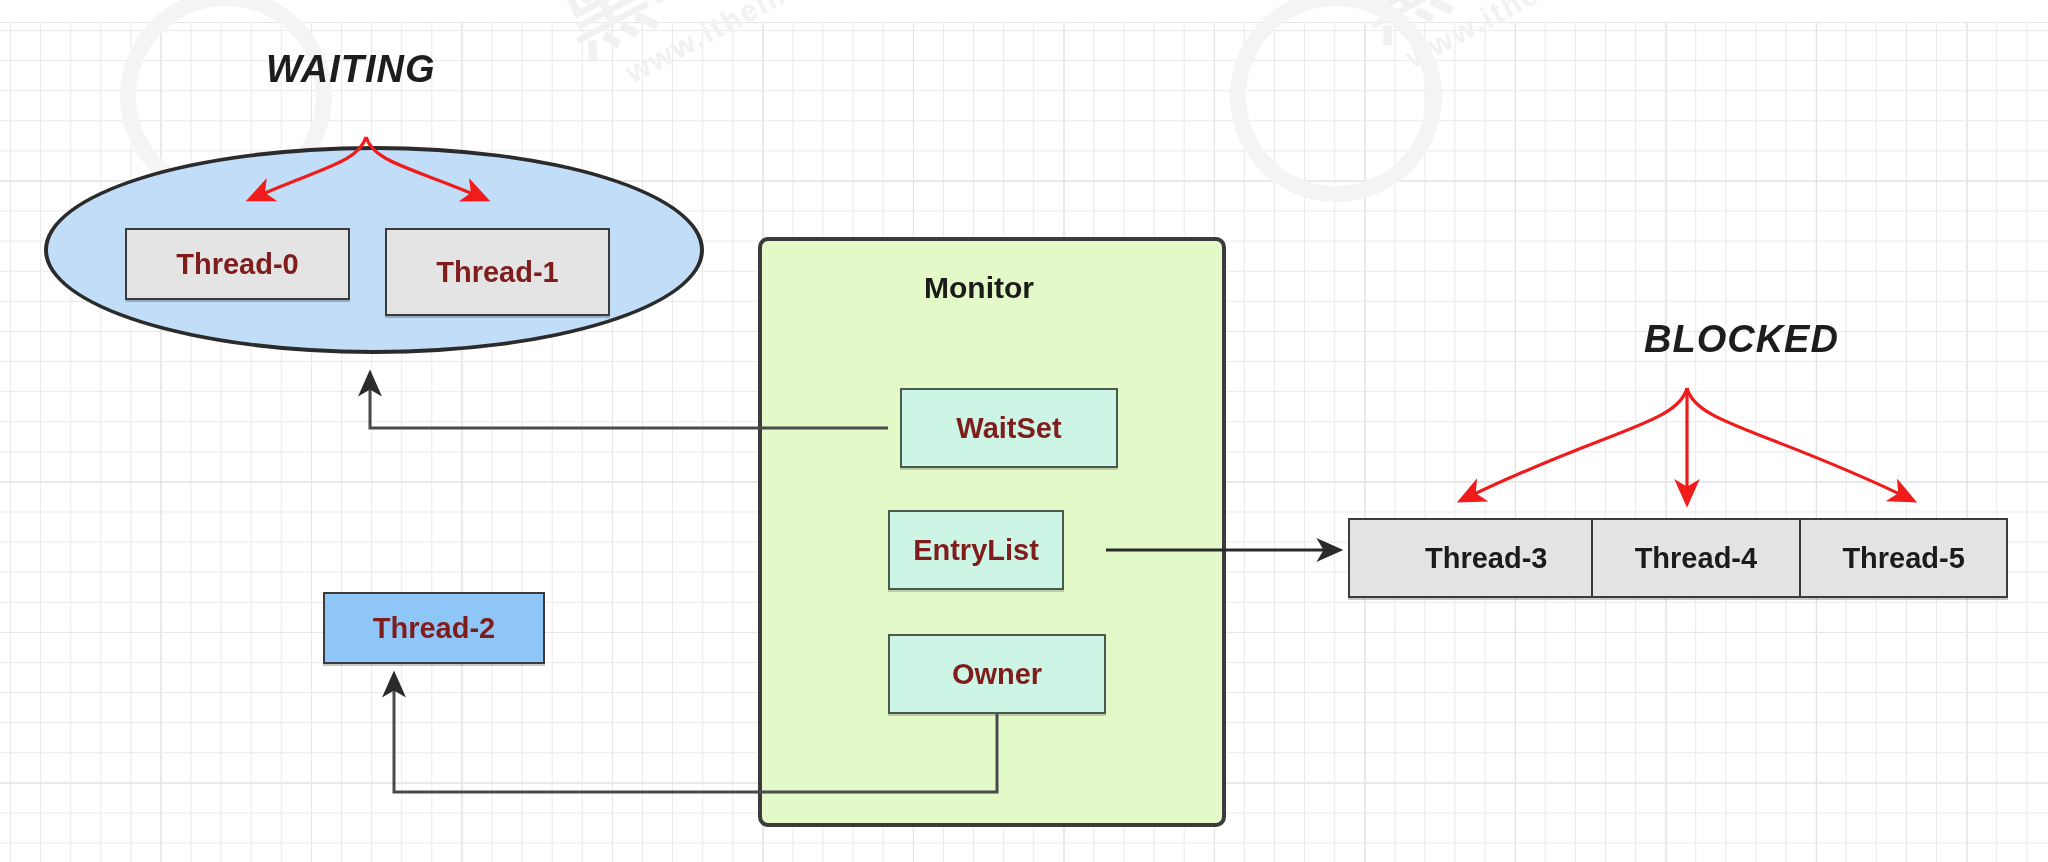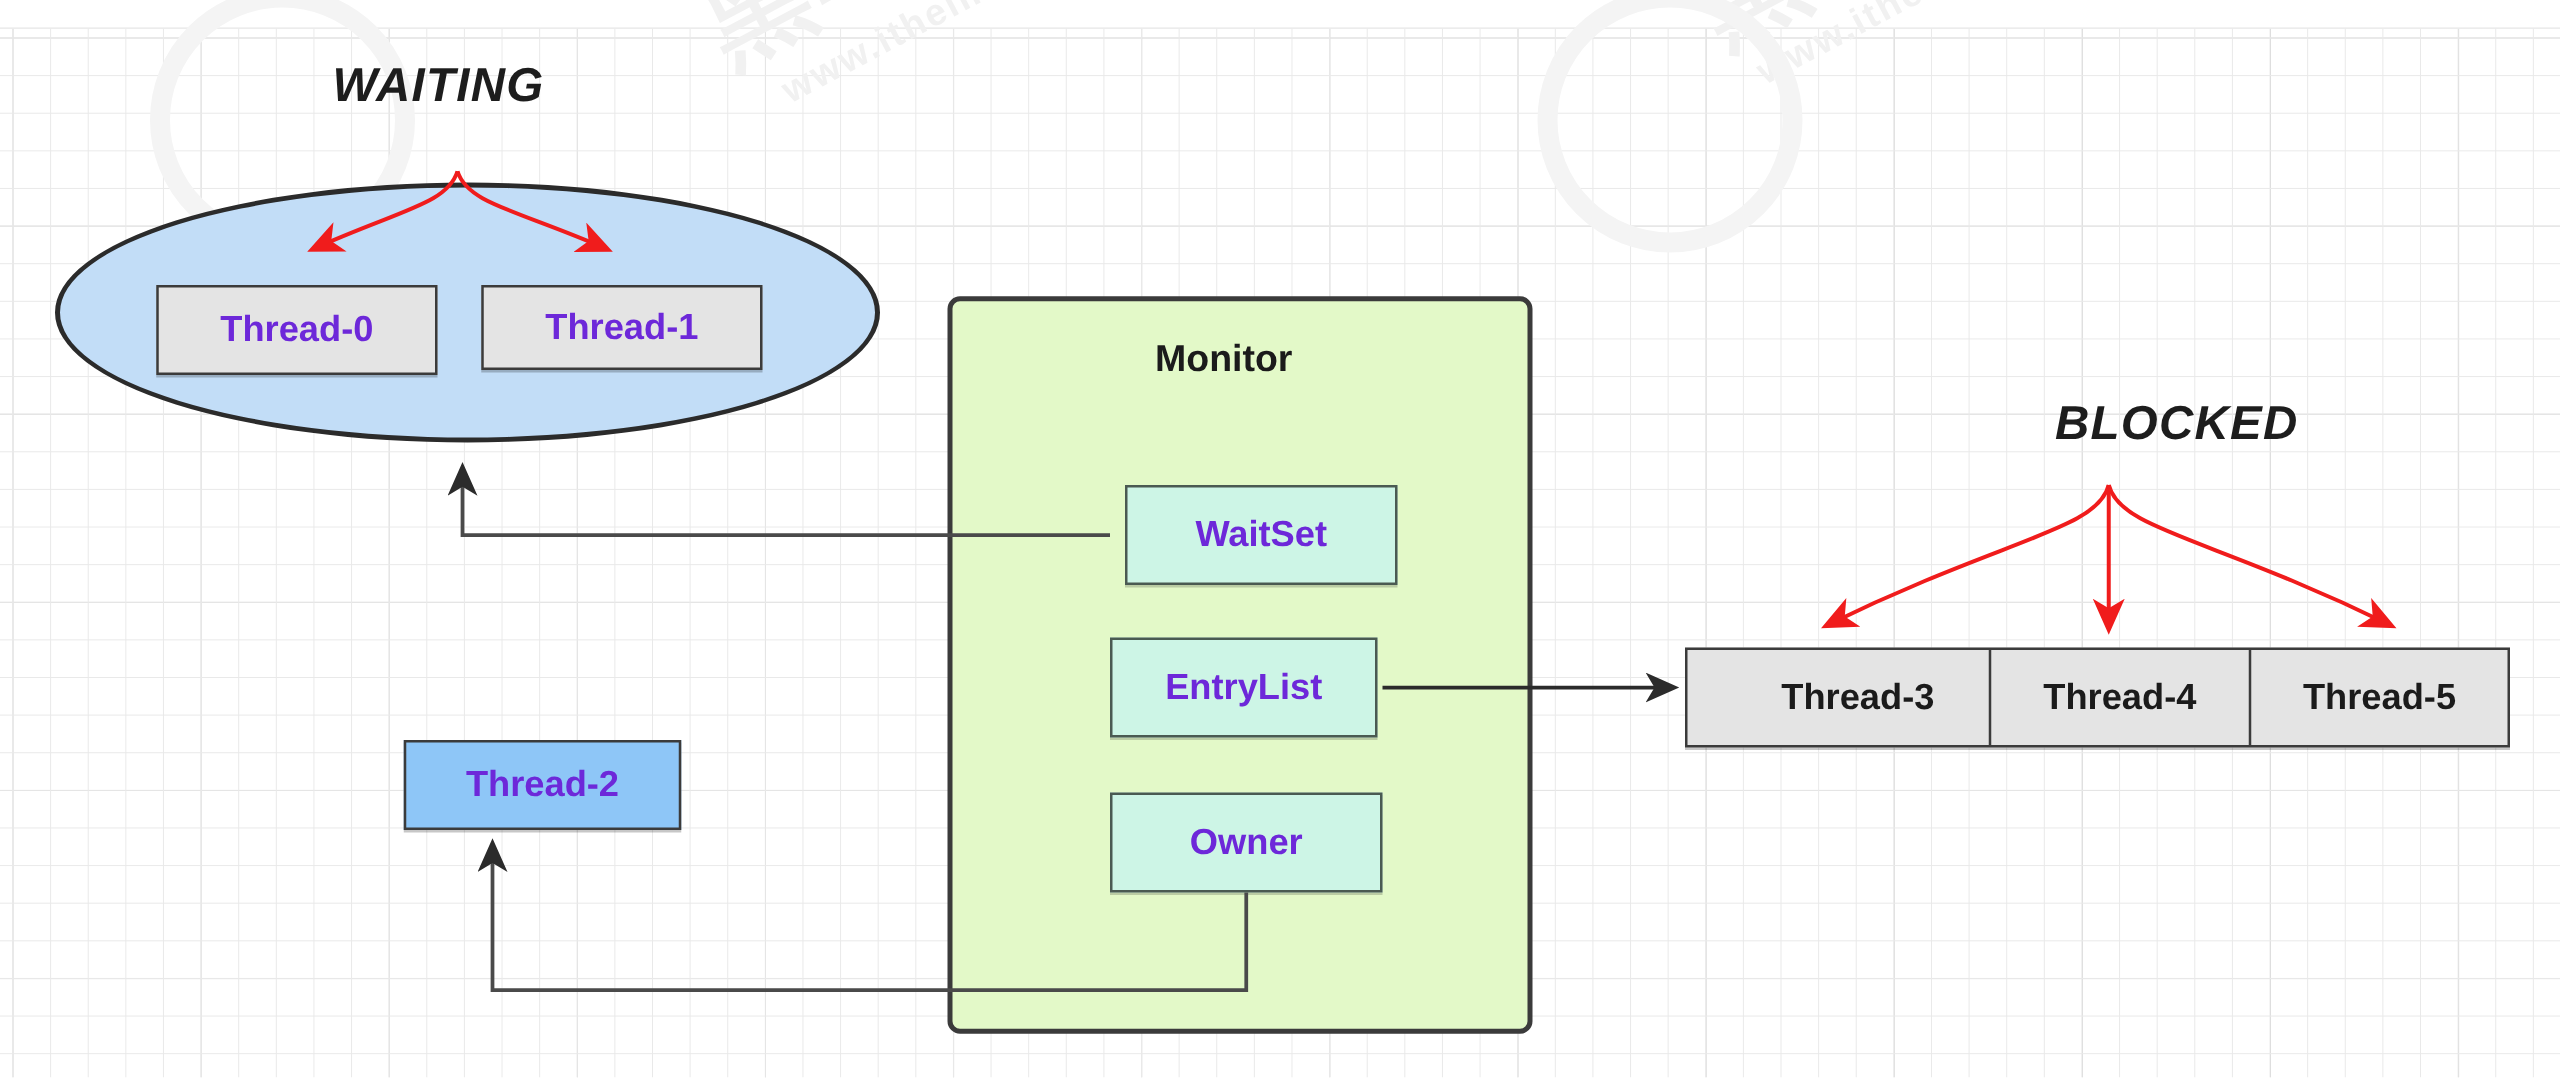--- a/index.html
+++ b/index.html
@@ -75,21 +75,21 @@
     pointer-events: none;
   }
   
   .node {
     position: absolute;
     box-sizing: border-box;
     display: flex;
     align-items: center;
     justify-content: center;
     font-weight: bold;
-    color: #6d28d9;
+    color: #7f1d1d;
   }
   .thread-gray {
     background: #e4e4e4;
     border: 2px solid #3b3b3b;
     font-size: 29px;
     box-shadow: 0 2px 0 rgba(0,0,0,0.22);
   }
   .thread-blue {
     background: #8ec6f7;
     border: 2px solid #3b3b3b;
@@ -170,31 +170,31 @@
 
   <div class="state-label" style="left:266px; top:48px;text-align:center;">WAITING</div>
 
   <div class="state-label" style="left:1600px; top:318px;margin-left:44px;">BLOCKED</div>
 
   <div id="waiting-ellipse" style="left:44px; top:146px; width:660px; height:208px;"></div>
 
   <div class="node thread-gray" style="left:125px; top:228px; width:225px; height:72px;">
     <span>Thread-0</span>
   </div>
-  <div class="node thread-gray" style="left:385px; top:228px; width:225px; height:68px;">
+  <div class="node thread-gray" style="left:385px; top:228px; width:225px; height:88px;">
     <span>Thread-1</span>
   </div>
 
   <div id="monitor-box" style="left:758px; top:237px; width:468px; height:590px;"></div>
   <div id="monitor-title" style="left:924px; top:271px;">Monitor</div>
 
   <div class="node inner-box" style="left:888px; top:388px; width:218px; height:80px;margin-left:12px;">
     <span>WaitSet</span>
   </div>
-  <div class="node inner-box" style="left:888px; top:510px; width:214px; height:80px;">
+  <div class="node inner-box" style="left:888px; top:510px; width:176px; height:80px;">
     <span>EntryList</span>
   </div>
   <div class="node inner-box" style="left:888px; top:634px; width:218px; height:80px;">
     <span>Owner</span>
   </div>
 
   <div class="node thread-blue" style="left:283px; top:592px; width:222px; height:72px;">
     <span>Thread-2</span>
   </div>
 

